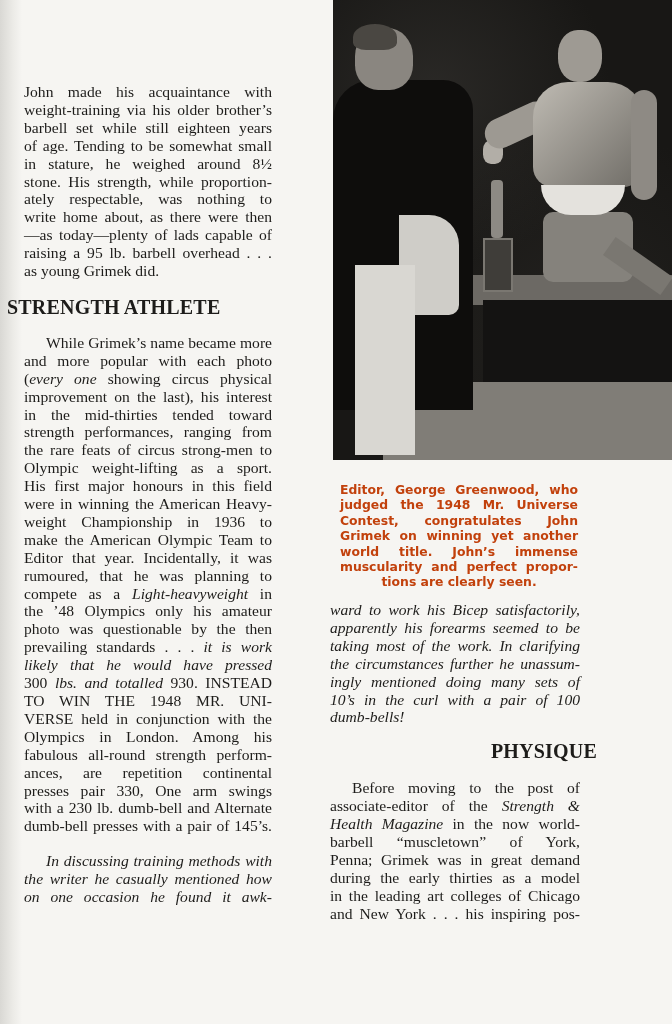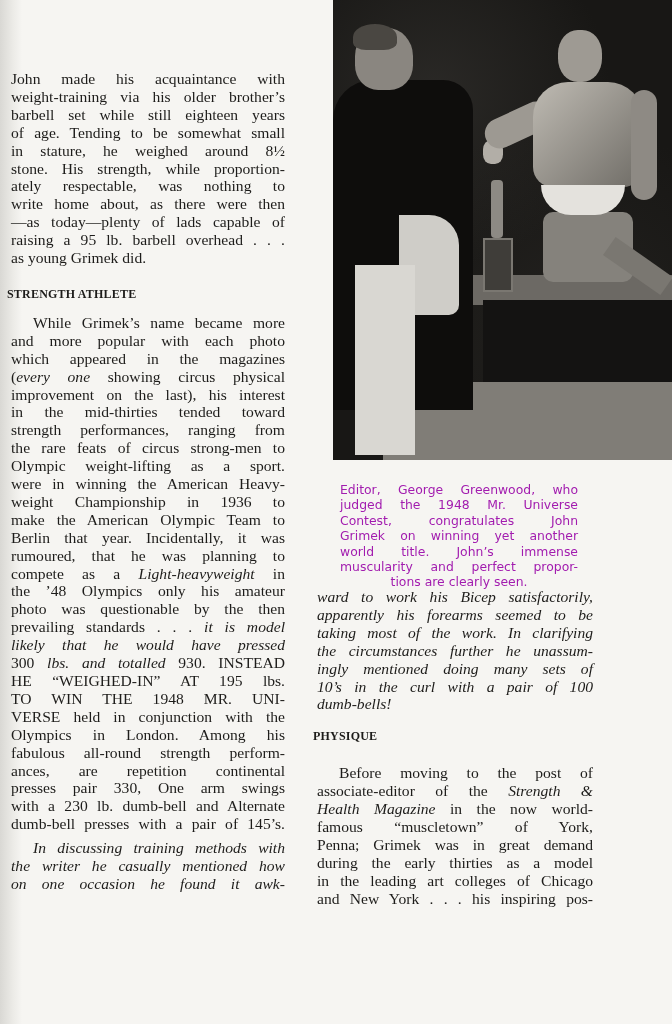--- a/index.html
+++ b/index.html
@@ -15,27 +15,27 @@
     background: linear-gradient(90deg, #d9d8d4 0%, #ecebe7 60%, rgba(246,245,242,0) 100%);
   }
   .col-left {
     position: absolute; left: 7px; top: 66px; width: 282px;
     font-size: 15.6px; line-height: 17.9px;
   }
   .col-right {
     position: absolute; left: 313px; top: 584px; width: 284px;
     font-size: 15.6px; line-height: 17.9px;
   }
-  p { margin: 4px; text-align: justify; text-align-last: auto; }
+  p { margin: 17px; text-align: justify; text-align-last: auto; }
   h2 {
-    margin: 0; font-size: 12px; font-weight: bold; letter-spacing: 0.2px;
+    margin: 0; font-size: 20px; font-weight: bold; letter-spacing: 0.2px;
     font-family: "Liberation Serif", serif;
   }
   .heading-strength { margin-top: 19px; margin-bottom: 10px; }
-  .heading-physique { margin-top: 15px; margin-bottom: 18px; }
+  .heading-physique { margin-top: 15px; margin-bottom: 18px; text-align: right; }
   em { font-style: italic; }
   .line { display: block; text-align: justify; text-align-last: justify; }
   .line.last { text-align-last: left; }
 
   
   .photo {
     position: absolute; left: 333px; top: 0; width: 339px; height: 460px;
     background: #1a1917; overflow: hidden;
   }
   .photo .noise {
@@ -65,22 +65,22 @@
   .athlete-torso { left: 200px; top: 82px; width: 110px; height: 105px; background: linear-gradient(135deg,#bfbbb3,#6f6c66); border-radius: 35px 35px 20px 20px; }
   .athlete-arm-l { left: 150px; top: 110px; width: 70px; height: 30px; background: #9d9992; border-radius: 15px; transform: rotate(-25deg); }
   .athlete-arm-r { left: 298px; top: 90px; width: 26px; height: 110px; background: #8e8a84; border-radius: 13px; }
   .athlete-trunks { left: 208px; top: 185px; width: 84px; height: 30px; background: #e4e2dd; border-radius: 0 0 40px 40px; }
   .athlete-legs { left: 210px; top: 212px; width: 90px; height: 70px; background: #85827c; border-radius: 10px; }
   .athlete-shin { left: 270px; top: 255px; width: 70px; height: 22px; background: #7a7771; transform: rotate(35deg); }
 
   .caption {
     position: absolute; left: 340px; top: 482px; width: 238px;
     font-family: "DejaVu Sans", "Liberation Sans", sans-serif;
-    font-weight: normal; font-size: 12.4px; line-height: 15.4px;
-    color: #a21caf;
+    font-weight: bold; font-size: 12.4px; line-height: 15.4px;
+    color: #c2410c;
   }
   .caption .line { text-align-last: justify; }
   .caption .line.center { text-align: center; text-align-last: center; }
 </style>
 </head>
 <body>
 
 <div class="page-shade"></div>
 
 <div class="col-left">
@@ -96,39 +96,38 @@
     <span class="line">—as today—plenty of lads capable of</span>
     <span class="line">raising a 95 lb. barbell overhead . . .</span>
     <span class="line last">as young Grimek did.</span>
   </p>
 
   <h2 class="heading-strength">STRENGTH ATHLETE</h2>
 
   <p>
     <span class="line" style="text-indent:22px">While Grimek’s name became more</span>
     <span class="line">and more popular with each photo</span>
-    <span class="line">which appeared in the magazines</span>
     <span class="line"><span>(</span><em>every one</em><span> showing circus physical</span></span>
     <span class="line">improvement on the last), his interest</span>
     <span class="line">in the mid-thirties tended toward</span>
     <span class="line">strength performances, ranging from</span>
     <span class="line">the rare feats of circus strong-men to</span>
     <span class="line">Olympic weight-lifting as a sport.</span>
+    <span class="line">His first major honours in this field</span>
     <span class="line">were in winning the American Heavy-</span>
     <span class="line">weight Championship in 1936 to</span>
     <span class="line">make the American Olympic Team to</span>
-    <span class="line">Berlin that year. Incidentally, it was</span>
+    <span class="line">Editor that year. Incidentally, it was</span>
     <span class="line">rumoured, that he was planning to</span>
     <span class="line"><span>compete as a </span><em>Light-heavyweight</em><span> in</span></span>
     <span class="line">the ’48 Olympics only his amateur</span>
     <span class="line">photo was questionable by the then</span>
-    <span class="line"><span>prevailing standards . . . </span><em>it is model</em></span>
+    <span class="line"><span>prevailing standards . . . </span><em>it is work</em></span>
     <span class="line"><em>likely that he would have pressed</em></span>
     <span class="line"><span>300 </span><em>lbs. and totalled</em><span> 930. INSTEAD</span></span>
-    <span class="line">HE “WEIGHED-IN” AT 195 lbs.</span>
     <span class="line">TO WIN THE 1948 MR. UNI-</span>
     <span class="line">VERSE held in conjunction with the</span>
     <span class="line">Olympics in London. Among his</span>
     <span class="line">fabulous all-round strength perform-</span>
     <span class="line">ances, are repetition continental</span>
     <span class="line">presses pair 330, One arm swings</span>
     <span class="line">with a 230 lb. dumb-bell and Alternate</span>
     <span class="line">dumb-bell presses with a pair of 145’s.</span>
   </p>
 
@@ -181,19 +180,19 @@
     <em class="line">10’s in the curl with a pair of 100</em>
     <em class="line last">dumb-bells!</em>
   </p>
 
   <h2 class="heading-physique">PHYSIQUE</h2>
 
   <p>
     <span class="line" style="text-indent:22px">Before moving to the post of</span>
     <span class="line"><span>associate-editor of the </span><em>Strength &amp;</em></span>
     <span class="line"><em>Health Magazine</em><span> in the now world-</span></span>
-    <span class="line">famous “muscletown” of York,</span>
+    <span class="line">barbell “muscletown” of York,</span>
     <span class="line">Penna; Grimek was in great demand</span>
     <span class="line">during the early thirties as a model</span>
     <span class="line">in the leading art colleges of Chicago</span>
     <span class="line">and New York . . . his inspiring pos-</span>
   </p>
 </div>
 
 </body></html>

